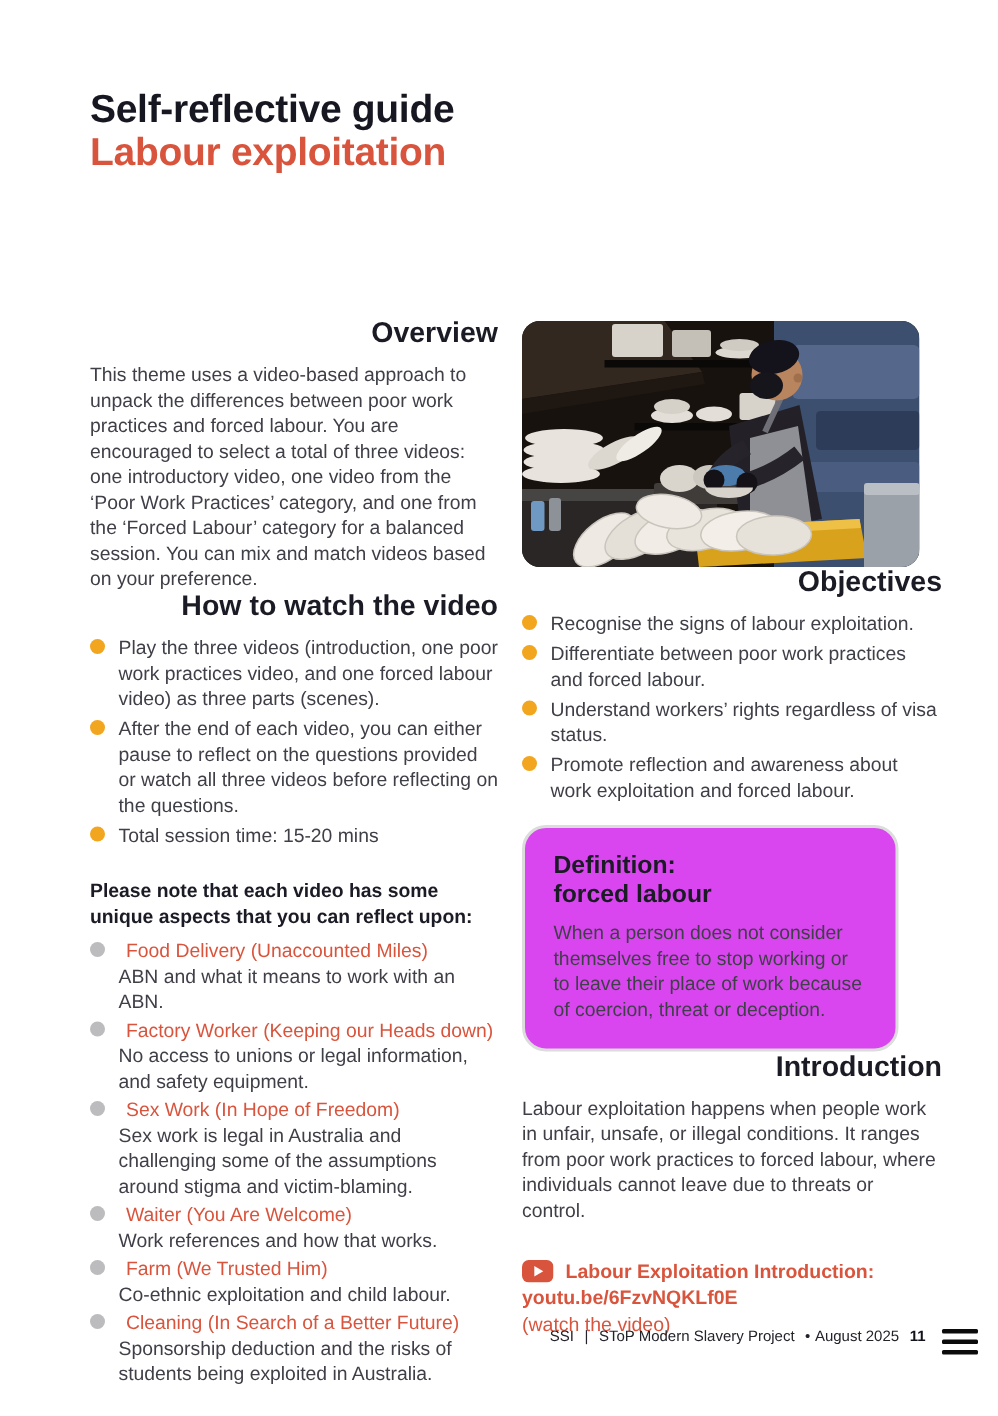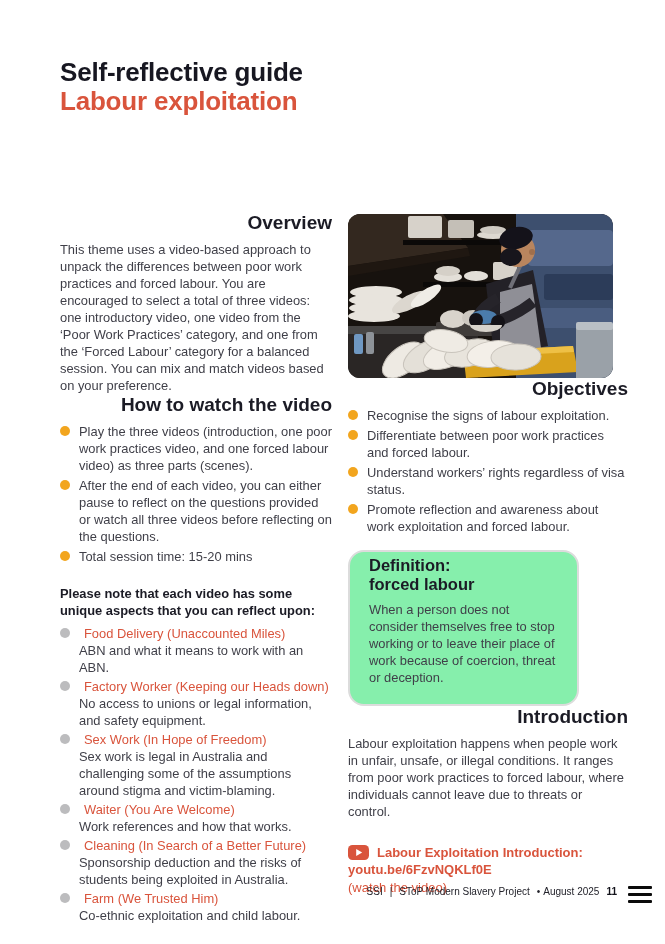--- a/index.html
+++ b/index.html
@@ -28,22 +28,22 @@
   .note-head { margin-top:20px; margin-bottom:6px; font-size:12.9px; line-height:17px; font-weight:700; color:#1b1b25; }
   .v-item { margin-bottom:2px; }
   .v-title { display:flex; gap:14px; }
   .v-title-text { font-size:12.9px; line-height:17px; color:var(--accent-red,#d9543c); }
   .v-desc { padding-left:19px; }
 
   .photo { width:265px; height:164px; border-radius:12px; overflow:hidden; display:block; }
   .objectives-head { margin-top:14px; }
 
   .def-box {
-    width:231px; margin-top:15px; border:2px solid #dcdcdc; border-radius:16px;
-    padding:4px 19px 18px 19px; background:#86efac;
+    width:251px; margin-top:15px; border:2px solid #dcdcdc; border-radius:16px;
+    padding:16px 19px 18px 19px; background:#d946ef;
   }
   .def-title { font-size:16.5px; line-height:19px; font-weight:700; color:#1b1b25; }
   .def-body { margin-top:7px; }
 
   .intro-head { margin-top:17px; }
 
   .yt-block { margin-top:24px; }
   .yt-line1 { display:flex; align-items:center; gap:8px; }
   .yt-icon { display:inline-block; width:21px; height:15px; }
   .yt-label, .yt-url { font-size:13px; line-height:17px; font-weight:700; color:var(--accent-red,#d9543c); }
@@ -117,30 +117,30 @@
       <div class="v-item">
         <div class="v-title">
             <span class="dot grey"></span>
             <span class="v-title-text">Waiter (You Are Welcome)</span>
           </div>
         <div class="v-desc body-text">Work references and how that works.</div>
       </div>
       <div class="v-item">
         <div class="v-title">
             <span class="dot grey"></span>
+            <span class="v-title-text">Farm (We Trusted Him)</span>
+          </div>
+        <div class="v-desc body-text">Co-ethnic exploitation and child labour.</div>
+      </div>
+      <div class="v-item">
+        <div class="v-title">
+            <span class="dot grey"></span>
             <span class="v-title-text">Cleaning (In Search of a Better Future)</span>
           </div>
         <div class="v-desc body-text">Sponsorship deduction and the risks of students being exploited in Australia.</div>
-      </div>
-      <div class="v-item">
-        <div class="v-title">
-            <span class="dot grey"></span>
-            <span class="v-title-text">Farm (We Trusted Him)</span>
-          </div>
-        <div class="v-desc body-text">Co-ethnic exploitation and child labour.</div>
       </div>
     </div>
   </section>
 
   <section class="col-right">
     <span class="photo" role="img" aria-label="Kitchen worker in cap, face mask and gloves washing stacks of white plates in a commercial kitchen">
       <svg viewBox="0 0 265 164" width="265" height="164" xmlns="http://www.w3.org/2000/svg">
         <rect width="265" height="164" fill="#17120e"></rect>
         <rect x="168" width="97" height="164" fill="#3d4f6e"></rect>
         <rect x="180" y="16" width="85" height="36" rx="4" fill="#55688c"></rect>

